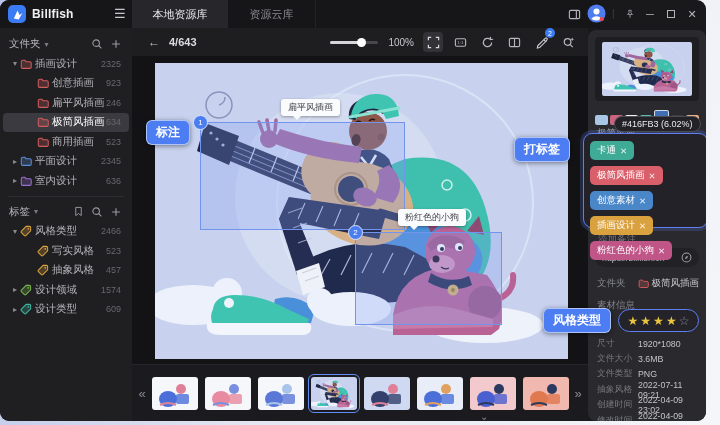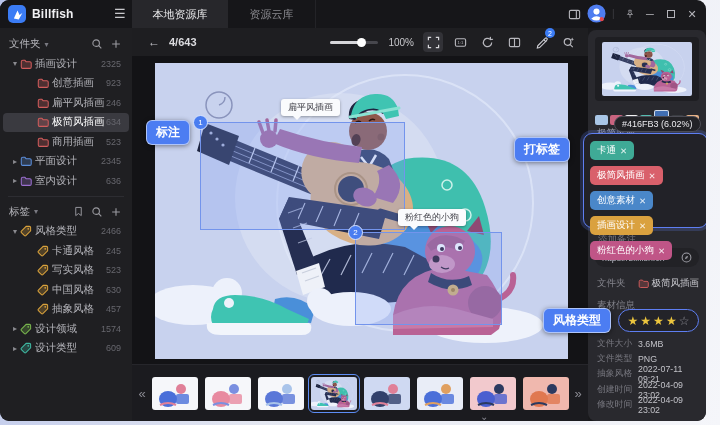--- a/index.html
+++ b/index.html
@@ -332,44 +332,22 @@
           <span class="tcount">2466</span>
         </div>
         <div class="srow" style="padding-left: 24px;">
           <span class="caret"></span>
           <span class="ticon">
             <svg viewBox="0 0 14 14" width="12" height="12">
               <path d="M7.2 1.6 h3.8 q1.4 0 1.4 1.4 v3.8 l-5.6 5.6 q-0.8 0.8 -1.6 0 l-3.6 -3.6 q-0.8 -0.8 0 -1.6 z" fill="#d9a23c44" stroke="#d9a23c" stroke-width="1.2"></path>
               <circle cx="9.6" cy="4.4" r="1" fill="#d9a23c"></circle>
             </svg>
           </span>
-          <span class="tlabel">卡通风格</span>
-          <span class="tcount">245</span>
-        </div>
-        <div class="srow" style="padding-left: 24px;">
-          <span class="caret"></span>
-          <span class="ticon">
-            <svg viewBox="0 0 14 14" width="12" height="12">
-              <path d="M7.2 1.6 h3.8 q1.4 0 1.4 1.4 v3.8 l-5.6 5.6 q-0.8 0.8 -1.6 0 l-3.6 -3.6 q-0.8 -0.8 0 -1.6 z" fill="#d9a23c44" stroke="#d9a23c" stroke-width="1.2"></path>
-              <circle cx="9.6" cy="4.4" r="1" fill="#d9a23c"></circle>
-            </svg>
-          </span>
           <span class="tlabel">写实风格</span>
           <span class="tcount">523</span>
-        </div>
-        <div class="srow" style="padding-left: 24px;">
-          <span class="caret"></span>
-          <span class="ticon">
-            <svg viewBox="0 0 14 14" width="12" height="12">
-              <path d="M7.2 1.6 h3.8 q1.4 0 1.4 1.4 v3.8 l-5.6 5.6 q-0.8 0.8 -1.6 0 l-3.6 -3.6 q-0.8 -0.8 0 -1.6 z" fill="#d9a23c44" stroke="#d9a23c" stroke-width="1.2"></path>
-              <circle cx="9.6" cy="4.4" r="1" fill="#d9a23c"></circle>
-            </svg>
-          </span>
-          <span class="tlabel">中国风格</span>
-          <span class="tcount">630</span>
         </div>
         <div class="srow" style="padding-left: 24px;">
           <span class="caret"></span>
           <span class="ticon">
             <svg viewBox="0 0 14 14" width="12" height="12">
               <path d="M7.2 1.6 h3.8 q1.4 0 1.4 1.4 v3.8 l-5.6 5.6 q-0.8 0.8 -1.6 0 l-3.6 -3.6 q-0.8 -0.8 0 -1.6 z" fill="#d9a23c44" stroke="#d9a23c" stroke-width="1.2"></path>
               <circle cx="9.6" cy="4.4" r="1" fill="#d9a23c"></circle>
             </svg>
           </span>
           <span class="tlabel">抽象风格</span>
@@ -595,20 +573,24 @@
     <div id="sectitle">素材信息</div>
     <div id="starbox">
         <span class="star on">★</span>
         <span class="star on">★</span>
         <span class="star on">★</span>
         <span class="star on">★</span>
         <span class="star off">☆</span>
       </div>
     <div id="inforows">
         <div class="inforow">
+          <span class="lab">尺寸</span>
+          <span class="val">1920*1080</span>
+        </div>
+        <div class="inforow">
           <span class="lab">文件大小</span>
           <span class="val">3.6MB</span>
         </div>
         <div class="inforow">
           <span class="lab">文件类型</span>
           <span class="val">PNG</span>
         </div>
         <div class="inforow">
           <span class="lab">抽象风格</span>
           <span class="val">2022-07-11 09:21</span>

